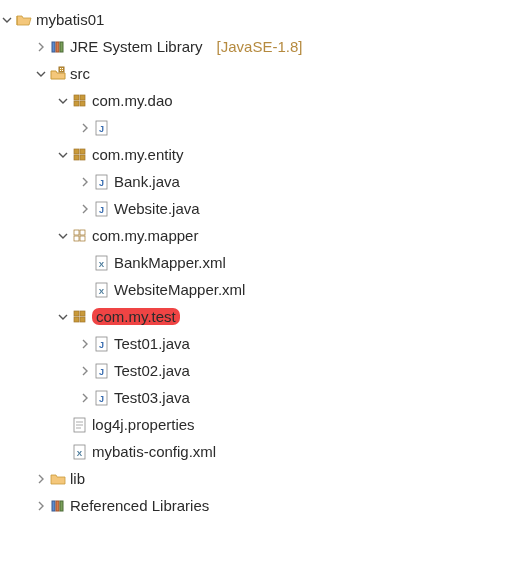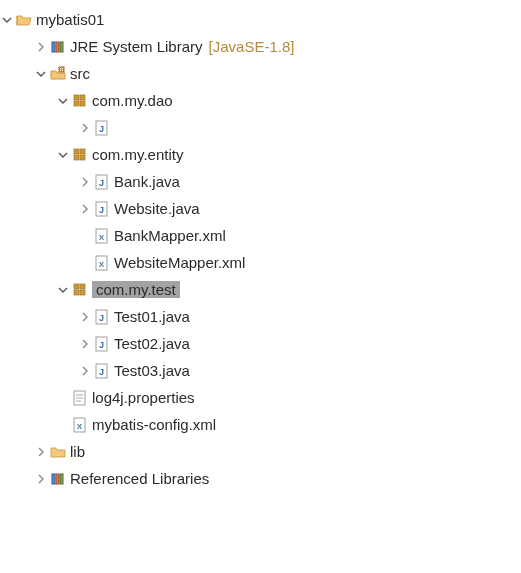--- a/index.html
+++ b/index.html
@@ -35,25 +35,25 @@
       width: 16px;
       height: 16px;
       display: inline-flex;
       align-items: center;
       justify-content: center;
       margin-right: 4px;
       flex-shrink: 0;
     }
     .label { color: #2b2b2b; }
     .label.selected {
-      background: #a3a3a3;
+      background: #ef4444;
       padding: 0 4px;
-      border-radius: 0;
-    }
-    .decorator { color: #b58a3f; margin-left: 6px; }
+      border-radius: 7px;
+    }
+    .decorator { color: #b58a3f; margin-left: 14px; }
     
     .d0 { }
     .d1 { padding-left: 34px; }
     .d2 { padding-left: 56px; }
     .d3 { padding-left: 78px; }
   </style>
 </head>
 <body>
 
 <div id="tree-root">
@@ -171,20 +171,36 @@
         </svg>
       </span>
       <span class="icon">
         <svg width="16" height="16" viewBox="0 0 16 16">
           <rect x="2" y="1" width="11" height="14" fill="#fff" stroke="#888" stroke-width="0.8"></rect>
           <text x="7.5" y="12" text-anchor="middle" font-size="9" font-family="Arial" fill="#3a6db0" font-weight="bold">J</text>
         </svg>
       </span>
       <span class="label">Website.java</span>
     </div>
+    <div class="tree-node d2">
+      <span class="arrow">
+        <svg width="10" height="10" viewBox="0 0 10 10">
+          <path d="M1 3 L5 7 L9 3" stroke="#555" stroke-width="1.4" fill="none"></path>
+        </svg>
+      </span>
+      <span class="icon">
+        <svg width="16" height="16" viewBox="0 0 16 16">
+          <rect x="2" y="2" width="5" height="5" fill="#fff" stroke="#a0742a" stroke-width="0.7"></rect>
+          <rect x="8" y="2" width="5" height="5" fill="#fff" stroke="#a0742a" stroke-width="0.7"></rect>
+          <rect x="2" y="8" width="5" height="5" fill="#fff" stroke="#a0742a" stroke-width="0.7"></rect>
+          <rect x="8" y="8" width="5" height="5" fill="#fff" stroke="#a0742a" stroke-width="0.7"></rect>
+        </svg>
+      </span>
+      <span class="label">com.my.mapper</span>
+    </div>
     <div class="tree-node d3">
       <span class="arrow blank"></span>
       <span class="icon">
         <svg width="16" height="16" viewBox="0 0 16 16">
           <rect x="2" y="1" width="11" height="14" fill="#fff" stroke="#888" stroke-width="0.8"></rect>
           <text x="7.5" y="12" text-anchor="middle" font-size="8" font-family="Arial" fill="#4a7a9a" font-weight="bold">X</text>
         </svg>
       </span>
       <span class="label">BankMapper.xml</span>
     </div>

